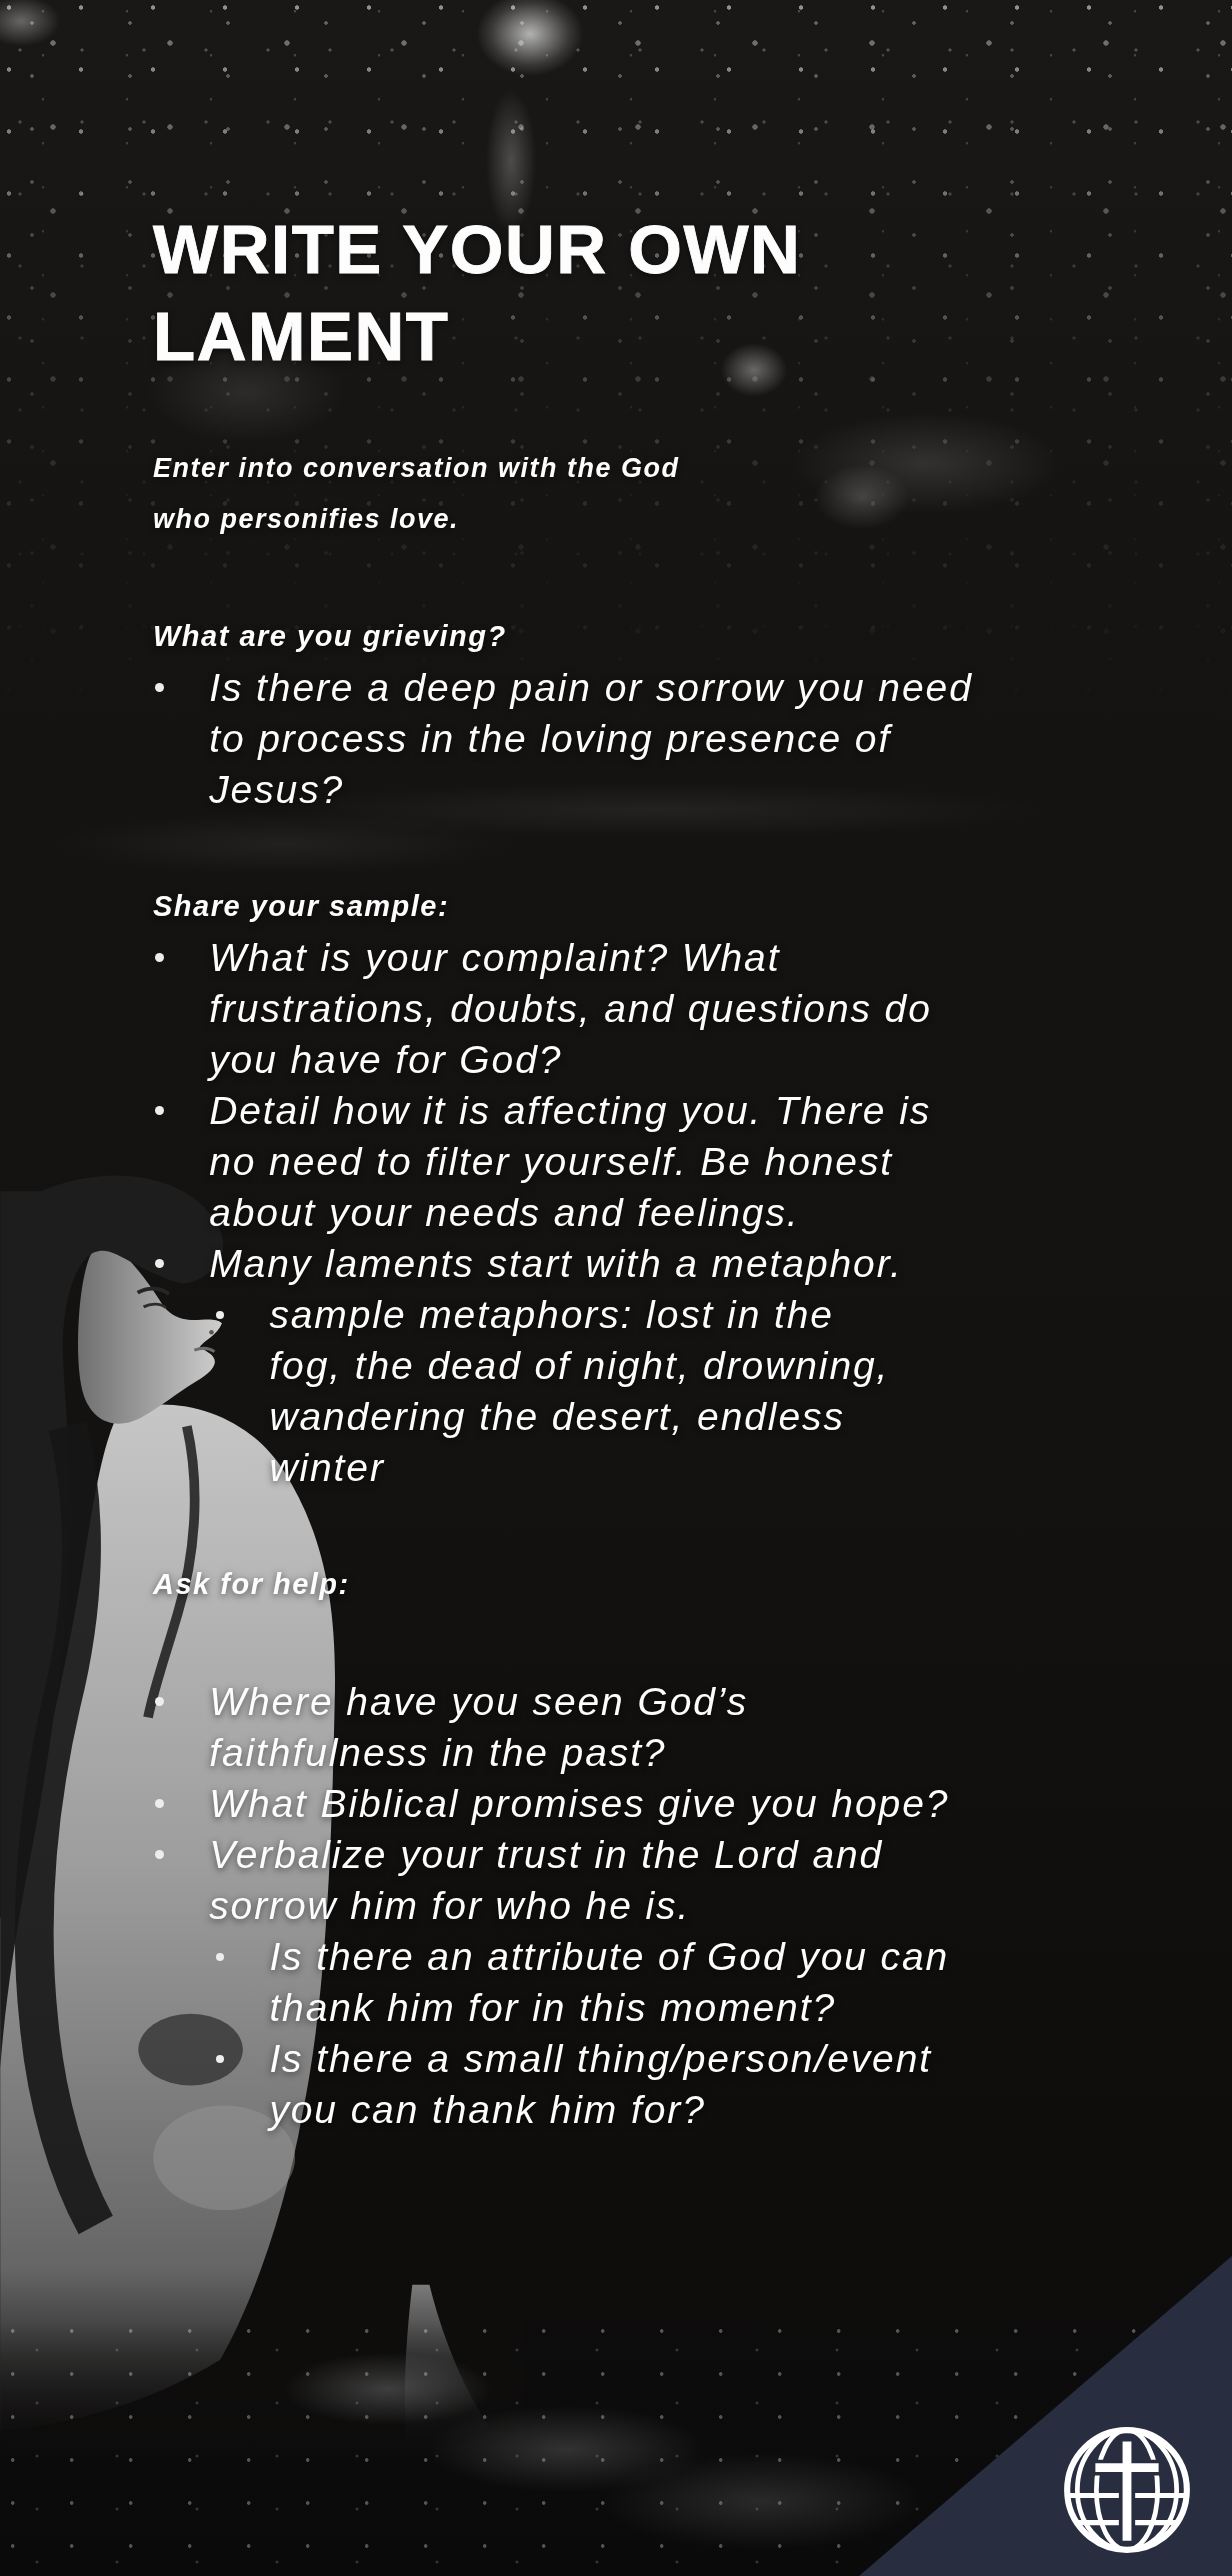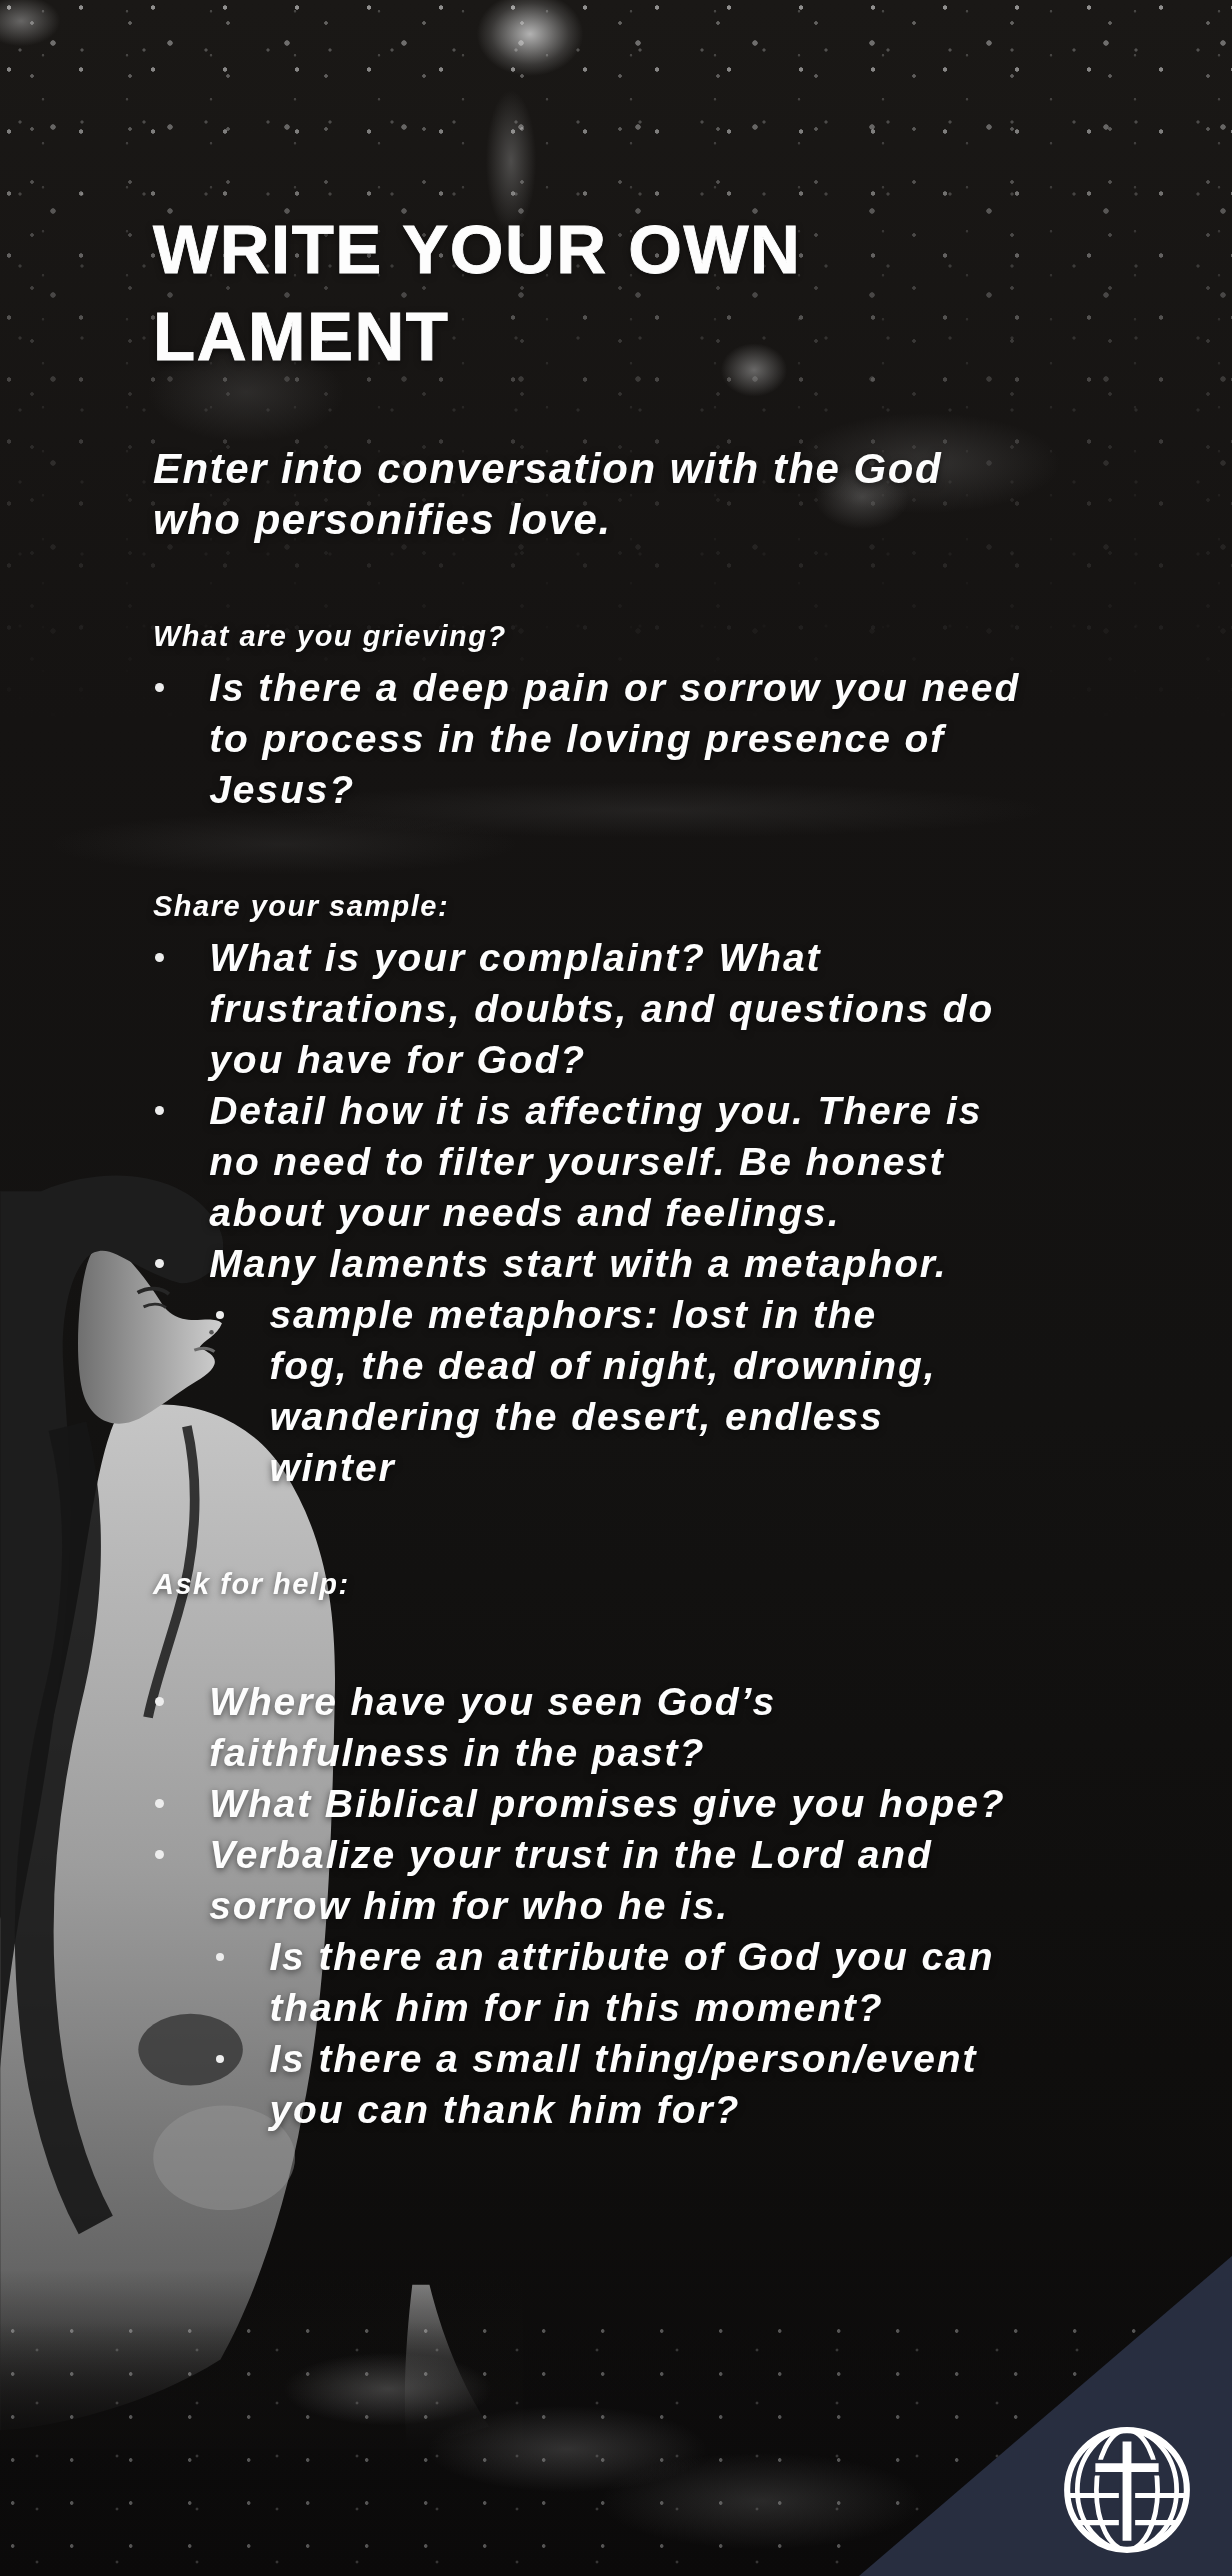--- a/index.html
+++ b/index.html
@@ -53,24 +53,24 @@
 
   
   .content {
     position:absolute; inset:0; z-index:5;
     padding:206px 73px 0 153px;
     color:#fdfdfd;
     text-shadow:0 1.5px 7.5px rgba(0,0,0,.55);
   }
   h1 { margin:0; font-size:69px; line-height:87px; font-weight:700; letter-spacing:1.5px; -webkit-text-stroke:0.9px #fdfdfd; }
   h1 span { display:block; }
-  .intro { margin:63px 0 0; font-size:42px; line-height:51px; font-weight:700; font-style:italic; letter-spacing:1.5px; white-space:pre-line; }
+  .intro { margin:63px 0 0; font-size:27px; line-height:51px; font-weight:700; font-style:italic; letter-spacing:1.5px; white-space:pre-line; }
   section { margin:66px 0 0; }
   h2 { margin:0; font-size:29px; line-height:51px; font-weight:700; font-style:italic; letter-spacing:1.5px; }
-  ul { list-style:none; margin:0; padding:0;font-weight:bold; }
+  ul { list-style:none; margin:0; padding:0; }
   li { display:flex; flex-wrap:wrap; align-items:flex-start; font-size:39px; line-height:51px; font-style:italic; letter-spacing:1.9px; }
   .dot { flex:0 0 auto; width:9px; height:9px; border-radius:50%; background:#ededed; margin:21px 45px 0 2.2px; }
   .btext { white-space:pre-line; flex:1 1 0; min-width:0; }
   ul.sub { width:100%; margin-left:61px; }
   ul.sub .dot { width:8.2px; height:8.2px; margin-top:21.7px; }
 
   
   .corner {
     position:absolute; left:859px; top:2256px; width:373px; height:320px; z-index:6;
     background:#282e40;

